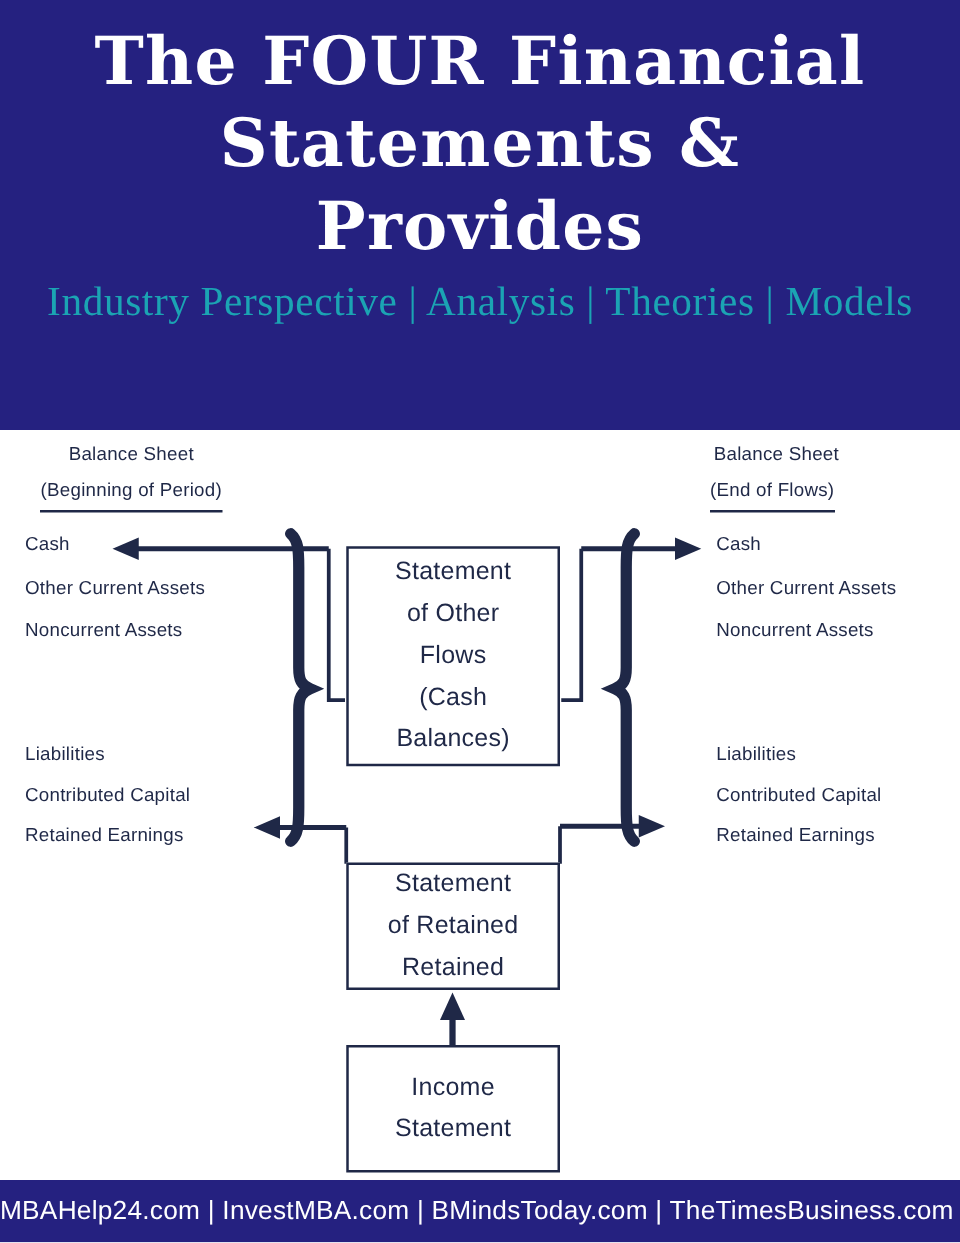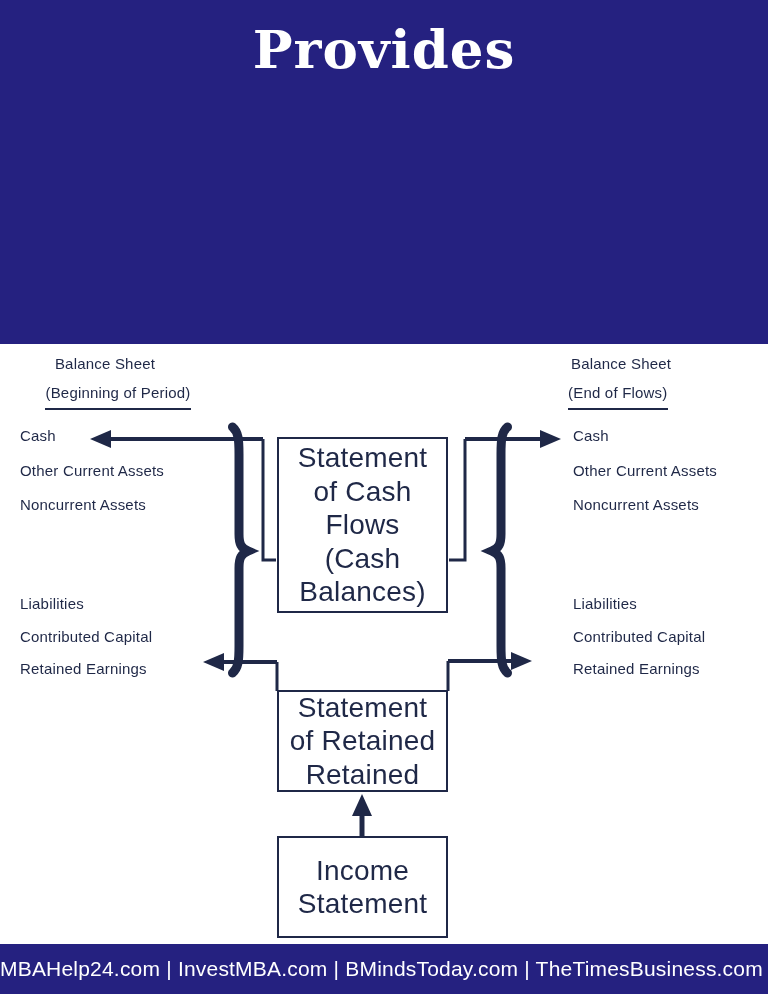--- a/index.html
+++ b/index.html
@@ -58,21 +58,21 @@
     white-space:nowrap;
     letter-spacing:0.2px;
   }
   .underlined{
     display:inline-block;
     border-bottom:2.5px solid var(--ink);
     padding-bottom:3px;
   }
   
   .lt-title {left:5px;  top:8px;  width:200px; text-align:center;}
-  .lt-period{left:18px;  top:37px; width:200px; text-align:center;}
+  .lt-period{left:5px;  top:37px; width:200px; text-align:center;}
   .lt-cash  {left:20px; top:80px;}
   .lt-oca   {left:20px; top:115px;}
   .lt-nca   {left:20px; top:149px;}
   .lt-liab  {left:20px; top:248px;}
   .lt-cc    {left:20px; top:281px;}
   .lt-re    {left:20px; top:313px;}
   
   .rt-title {left:571px; top:8px;}
   .rt-period{left:568px; top:37px;}
   .rt-cash  {left:573px; top:80px;}
@@ -82,21 +82,21 @@
   .rt-cc    {left:573px; top:281px;}
   .rt-re    {left:573px; top:313px;}
   
   .box{
     position:absolute;
     border:2px solid var(--ink);
     background:var(--paper);
     display:flex;flex-direction:column;
     justify-content:center;align-items:center;
     text-align:center;
-    font-size:28px;line-height:33.5px;
+    font-size:20px;line-height:33.5px;
     color:var(--ink);
     letter-spacing:0.2px;
   }
   .box-cf{left:277px;top:93px; width:171px;height:176px;}
   .box-re{left:277px;top:346px;width:171px;height:102px;}
   .box-is{left:277px;top:492px;width:171px;height:102px;}
   
   .footer{
     position:absolute;left:0;top:944px;width:768px;height:50px;
     background:var(--navy);
@@ -106,22 +106,25 @@
     letter-spacing:0.2px;
   }
 </style>
 </head>
 <body>
 
 <div class="poster">
 
   <header class="header">
     <h1 class="title">
+      <div>The FOUR Financial</div>
+      <div>Statements &amp;</div>
       <div>Provides</div>
     </h1>
+    <div class="subtitle">Industry Perspective | Analysis | Theories | Models</div>
   </header>
 
   <main class="diagram">
 
     <svg class="wires" viewBox="0 0 768 600" aria-hidden="true">
       <g fill="none" stroke="currentColor">
         <polyline points="263,95 100,95" stroke-width="4"></polyline>
         <polygon points="90,95 111,86 111,104" fill="currentColor" stroke="none"></polygon>
         <polyline points="263,95 263,216 276,216" stroke-width="3"></polyline>
       </g>
@@ -169,21 +172,21 @@
       <div class="t rt-cash">Cash</div>
       <div class="t rt-oca">Other Current Assets</div>
       <div class="t rt-nca">Noncurrent Assets</div>
       <div class="t rt-liab">Liabilities</div>
       <div class="t rt-cc">Contributed Capital</div>
       <div class="t rt-re">Retained Earnings</div>
     </section>
 
     <div class="box box-cf">
       <div>Statement</div>
-      <div>of Cash</div>
+      <div>of Other</div>
       <div>Flows</div>
       <div>(Cash</div>
       <div>Balances)</div>
     </div>
 
     <div class="box box-re">
       <div>Statement</div>
       <div>of Retained</div>
       <div>Retained</div>
     </div>

